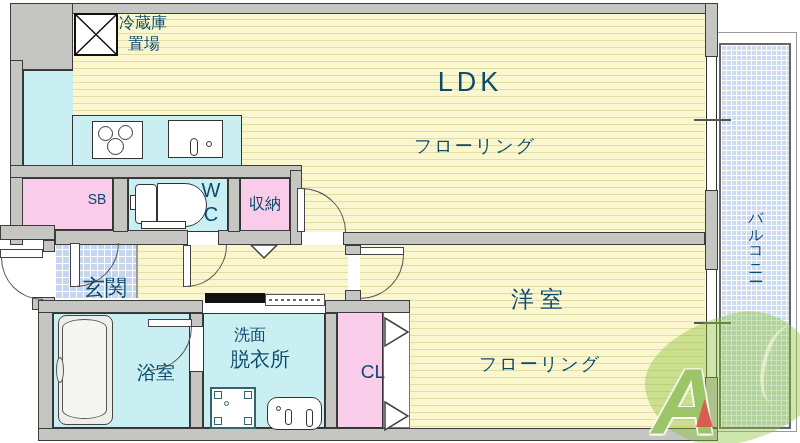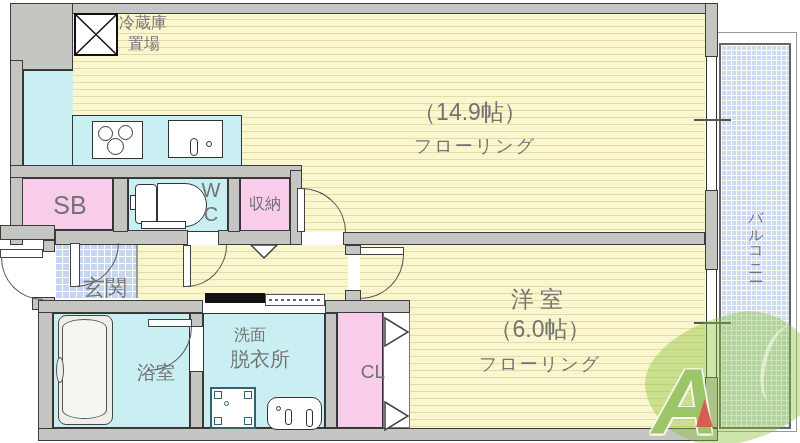--- a/index.html
+++ b/index.html
@@ -12,21 +12,21 @@
   .tile{background-color:#C7D6EF;background-image:linear-gradient(#fff 1px,transparent 1px),linear-gradient(90deg,#fff 1px,transparent 1px);background-size:7px 7px;}
   .bgrid{background-color:#CDDBF1;background-image:linear-gradient(#fff 1px,transparent 1px),linear-gradient(90deg,#fff 1px,transparent 1px);background-size:5px 5px;}
   
   .wall{background:#C5C5C1;border:1px solid #3C3C3C;}
   
   .fx{background:#fff;border:1.5px solid #333;}
   .circ{border-radius:50%;background:#fff;border:1.5px solid #333;}
   .door-leaf{background:#fff;border:1.5px solid #444;}
   .arc{border:0 solid #555;}
   
-  .label{color:#737373;text-align:center;line-height:1.05;white-space:nowrap;z-index:40;}
+  .label{color:#0c4a6e;text-align:center;line-height:1.05;white-space:nowrap;z-index:40;}
   .vtext{writing-mode:vertical-rl;text-orientation:upright;letter-spacing:1px;}
   
   .logo-leaf{z-index:50;background:rgba(139,192,58,0.42);border-radius:60% 40% 55% 45%/45% 60% 40% 55%;transform:rotate(-12deg);}
   .logo-stem{z-index:51;border-left:4px solid rgba(238,245,220,0.75);border-radius:50%;transform:rotate(14deg);}
   .logo-text{z-index:52;display:flex;align-items:flex-end;font-style:italic;font-weight:bold;color:rgba(118,175,45,0.72);
     text-shadow:-1.5px -1.5px 0 rgba(255,255,255,.75),1.5px -1.5px 0 rgba(255,255,255,.75),-1.5px 1.5px 0 rgba(255,255,255,.75),1.5px 1.5px 0 rgba(255,255,255,.75);
     letter-spacing:-2px;line-height:0.85;}
   .logo-red{z-index:53;background:rgba(222,80,80,0.9);clip-path:polygon(50% 0,100% 100%,0 100%);}
   svg{overflow:visible;}
 </style>
@@ -149,33 +149,32 @@
     </svg>
   <svg style="left:384px;top:317px;" width="26" height="30">
       <polygon points="1,1 24,15 1,29" fill="#fff" stroke="#444" stroke-width="1.5"></polygon>
     </svg>
   <svg style="left:384px;top:401px;" width="26" height="30">
       <polygon points="1,1 24,15 1,29" fill="#fff" stroke="#444" stroke-width="1.5"></polygon>
     </svg>
 
   <div class="label" style="left:119px;top:15px;width:60px;font-size:16px;text-align:left;">冷蔵庫</div>
   <div class="label" style="left:128px;top:36px;width:44px;font-size:16px;text-align:left;">置場</div>
-  <div class="label" style="left:390px;top:100px;width:160px;font-size:23px;">（14.9帖）</div>
+  <div class="label" style="left:400px;top:68px;width:140px;font-size:27px;letter-spacing:4px;">LDK</div>
   <div class="label" style="left:400px;top:137px;width:150px;font-size:18px;letter-spacing:2px;">フローリング</div>
-  <div class="label" style="left:45px;top:192px;width:50px;font-size:25px;">SB</div>
+  <div class="label" style="left:72px;top:192px;width:50px;font-size:14px;">SB</div>
   <div class="label" style="left:198px;top:180px;width:26px;font-size:20px;">W</div>
   <div class="label" style="left:198px;top:204px;width:26px;font-size:20px;">C</div>
   <div class="label" style="left:241px;top:196px;width:48px;font-size:16px;">収納</div>
   <div class="label" style="left:80px;top:276px;width:50px;font-size:22px;">玄関</div>
   <div class="label" style="left:128px;top:363px;width:56px;font-size:19px;">浴室</div>
   <div class="label" style="left:228px;top:327px;width:44px;font-size:16px;">洗面</div>
   <div class="label" style="left:230px;top:349px;width:60px;font-size:20px;">脱衣所</div>
   <div class="label" style="left:353px;top:362px;width:40px;font-size:19px;">CL</div>
   <div class="label" style="left:490px;top:287px;width:100px;font-size:23px;letter-spacing:6px;">洋室</div>
-  <div class="label" style="left:476px;top:317px;width:128px;font-size:23px;">（6.0帖）</div>
   <div class="label" style="left:466px;top:355px;width:148px;font-size:18px;letter-spacing:2px;">フローリング</div>
   <div class="label vtext" style="left:744px;top:183px;width:20px;height:110px;font-size:15px;">バルコニー</div>
 
   <div class="logo-leaf" style="left:645px;top:315px;width:175px;height:128px;"></div>
   <div class="logo-stem" style="left:762px;top:325px;width:40px;height:80px;"></div>
   <div class="logo-text" style="left:652px;top:345px;width:170px;height:95px;">
     <span style="font-size:92px;">A</span>
   </div>
   <div class="logo-red" style="left:696px;top:399px;width:17px;height:28px;"></div>
 

